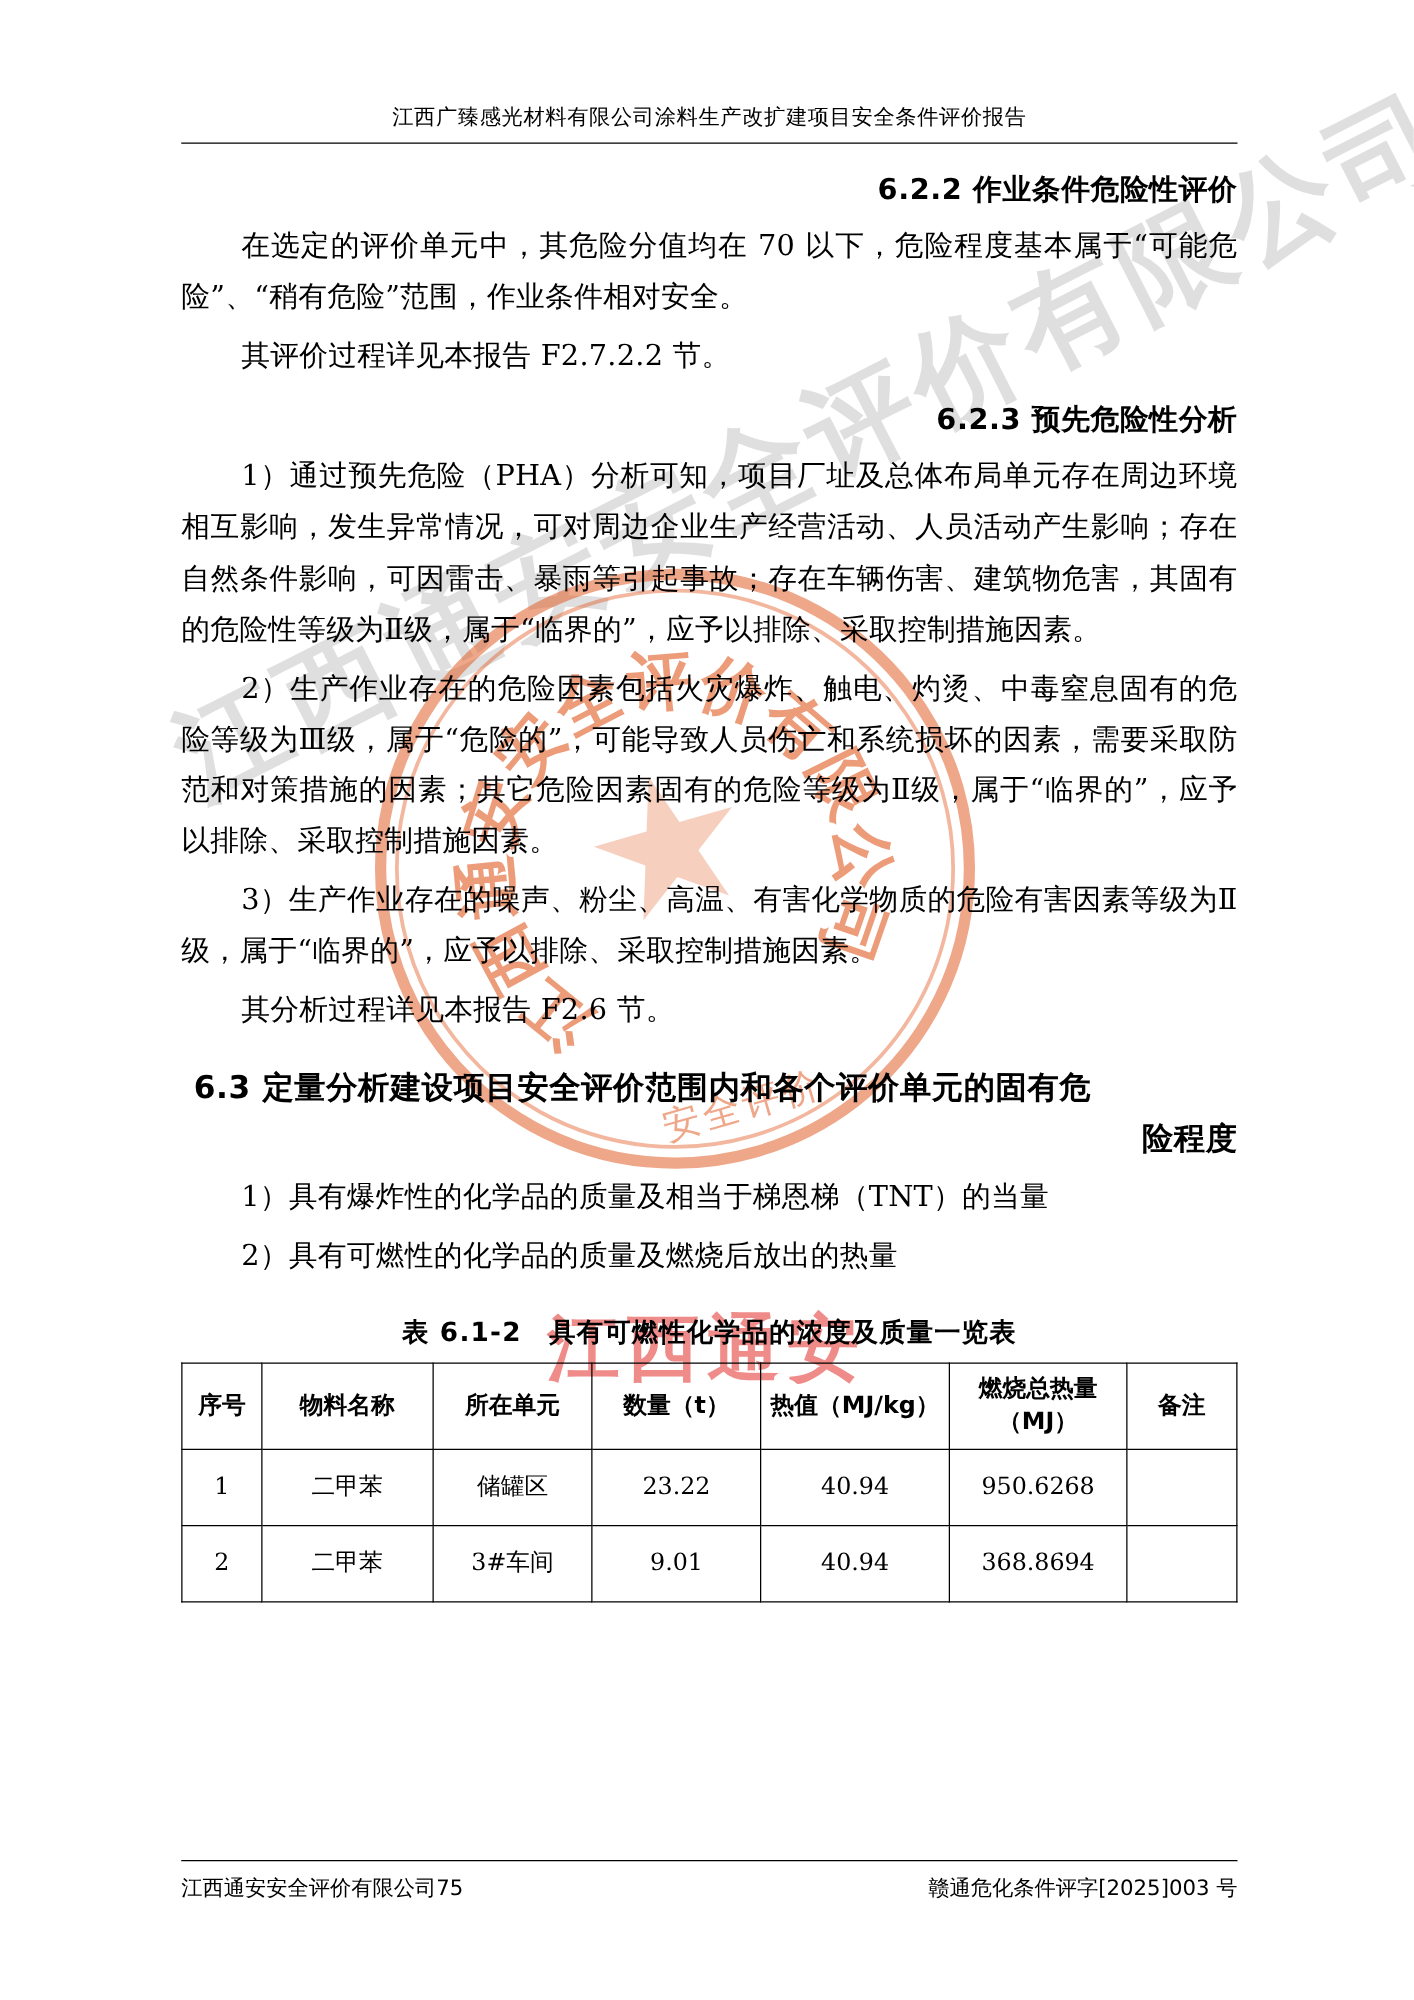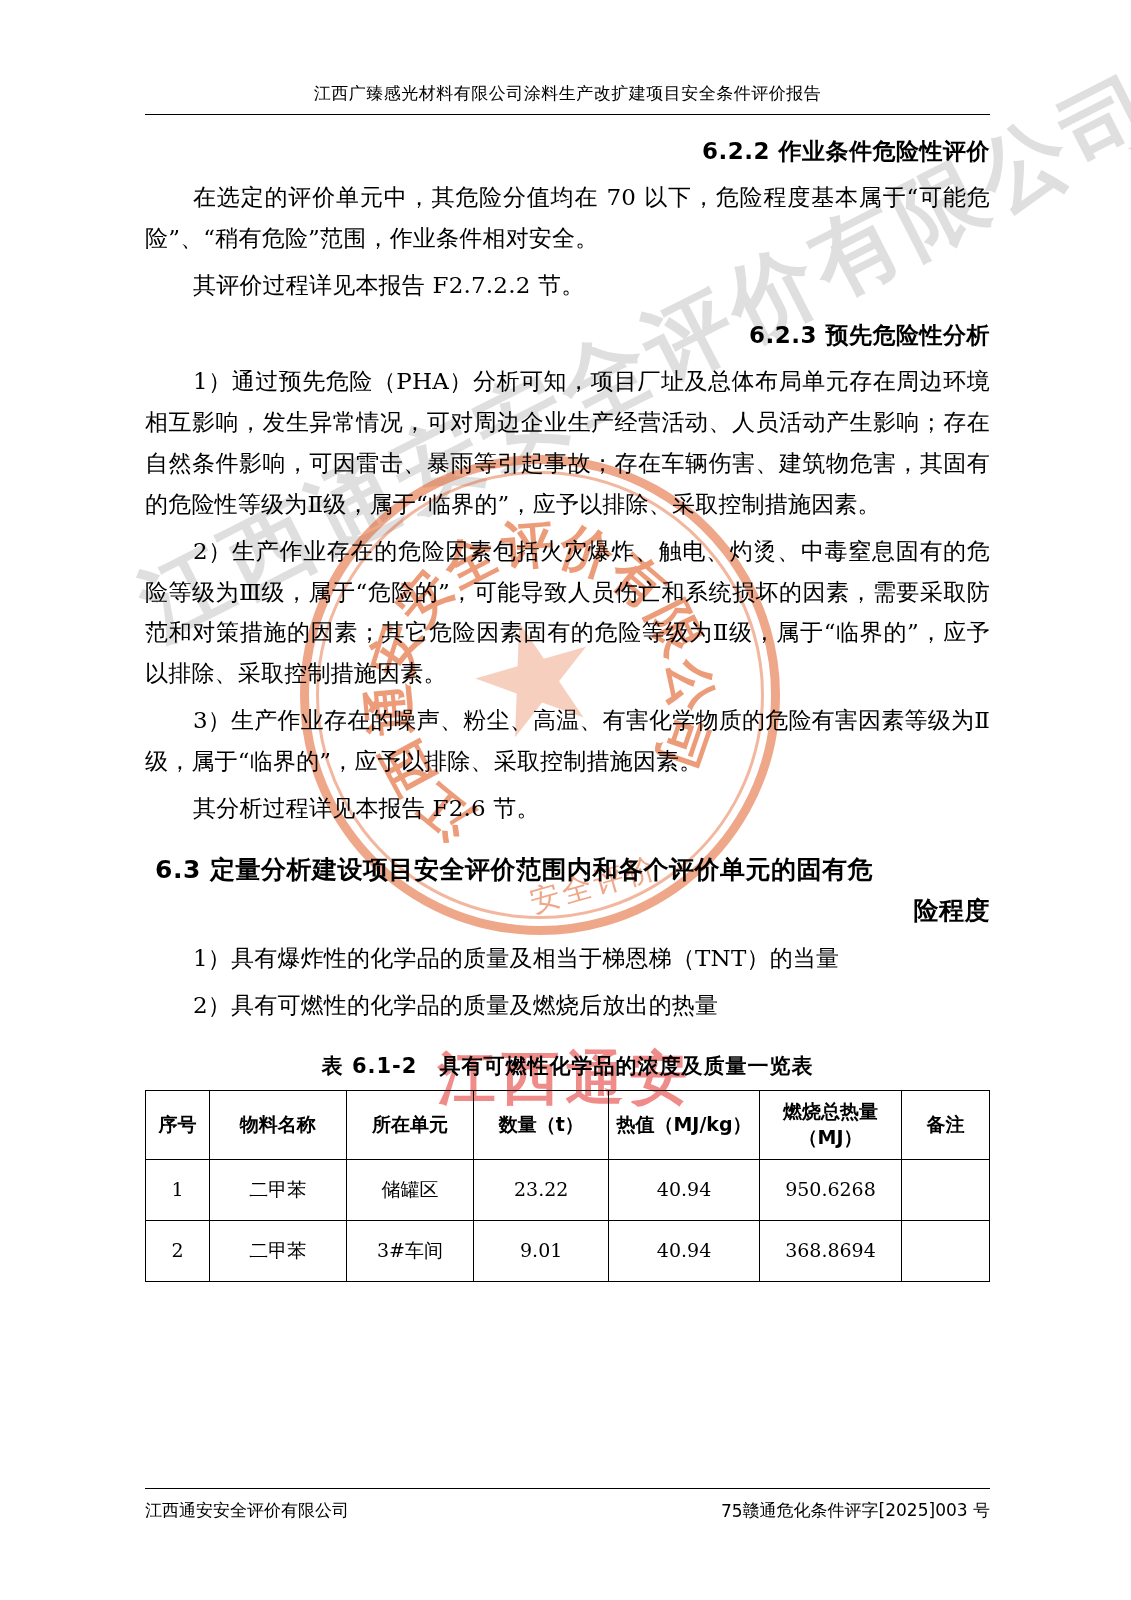--- a/index.html
+++ b/index.html
@@ -222,21 +222,21 @@
     border-top: 1.5px solid #000;
     padding-top: 10px;
     font-size: 17px;
     font-family: "DejaVu Sans", "Liberation Sans", sans-serif;
     display: flex;
     justify-content: space-between;
     align-items: center;
   }
   .footer .fpage {
     flex: 1;
-    text-align: right;
+    text-align: left;
   }
 </style>
 </head>
 <body>
 
 <div class="page">
 
   <div class="watermark">
     <div class="wm-diagonal">江西通安安全评价有限公司</div>
     <div class="wm-seal">

